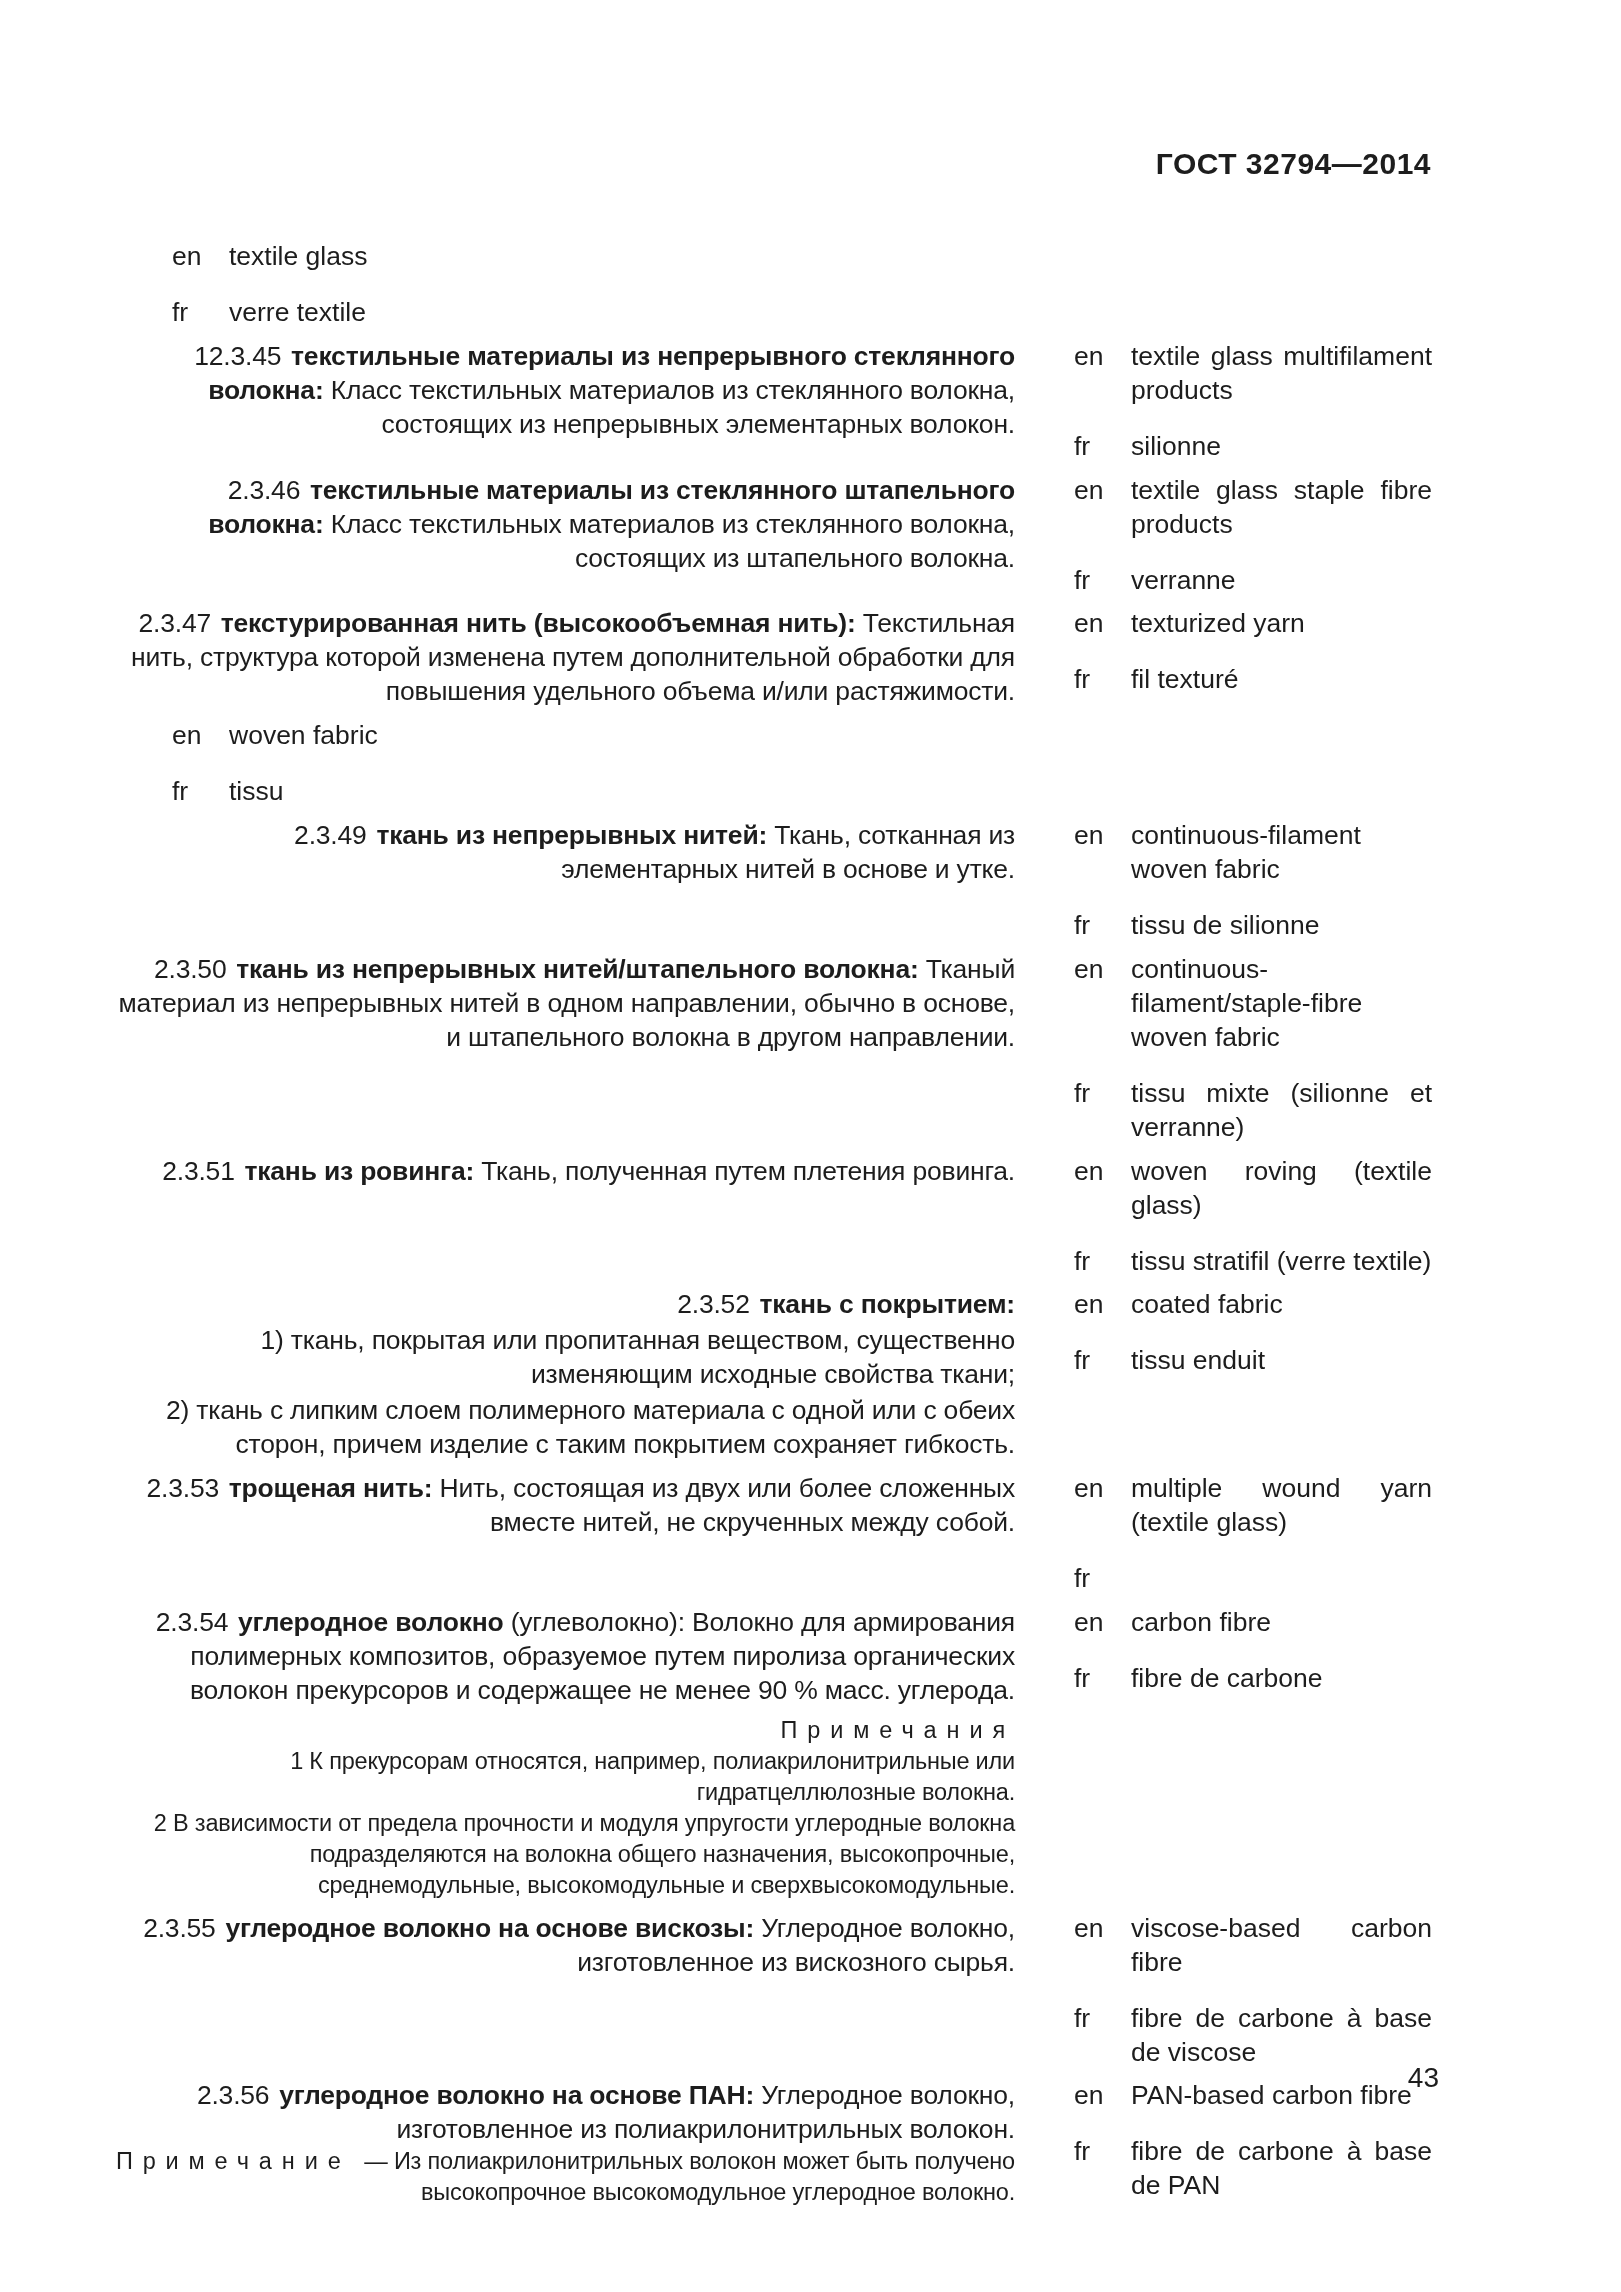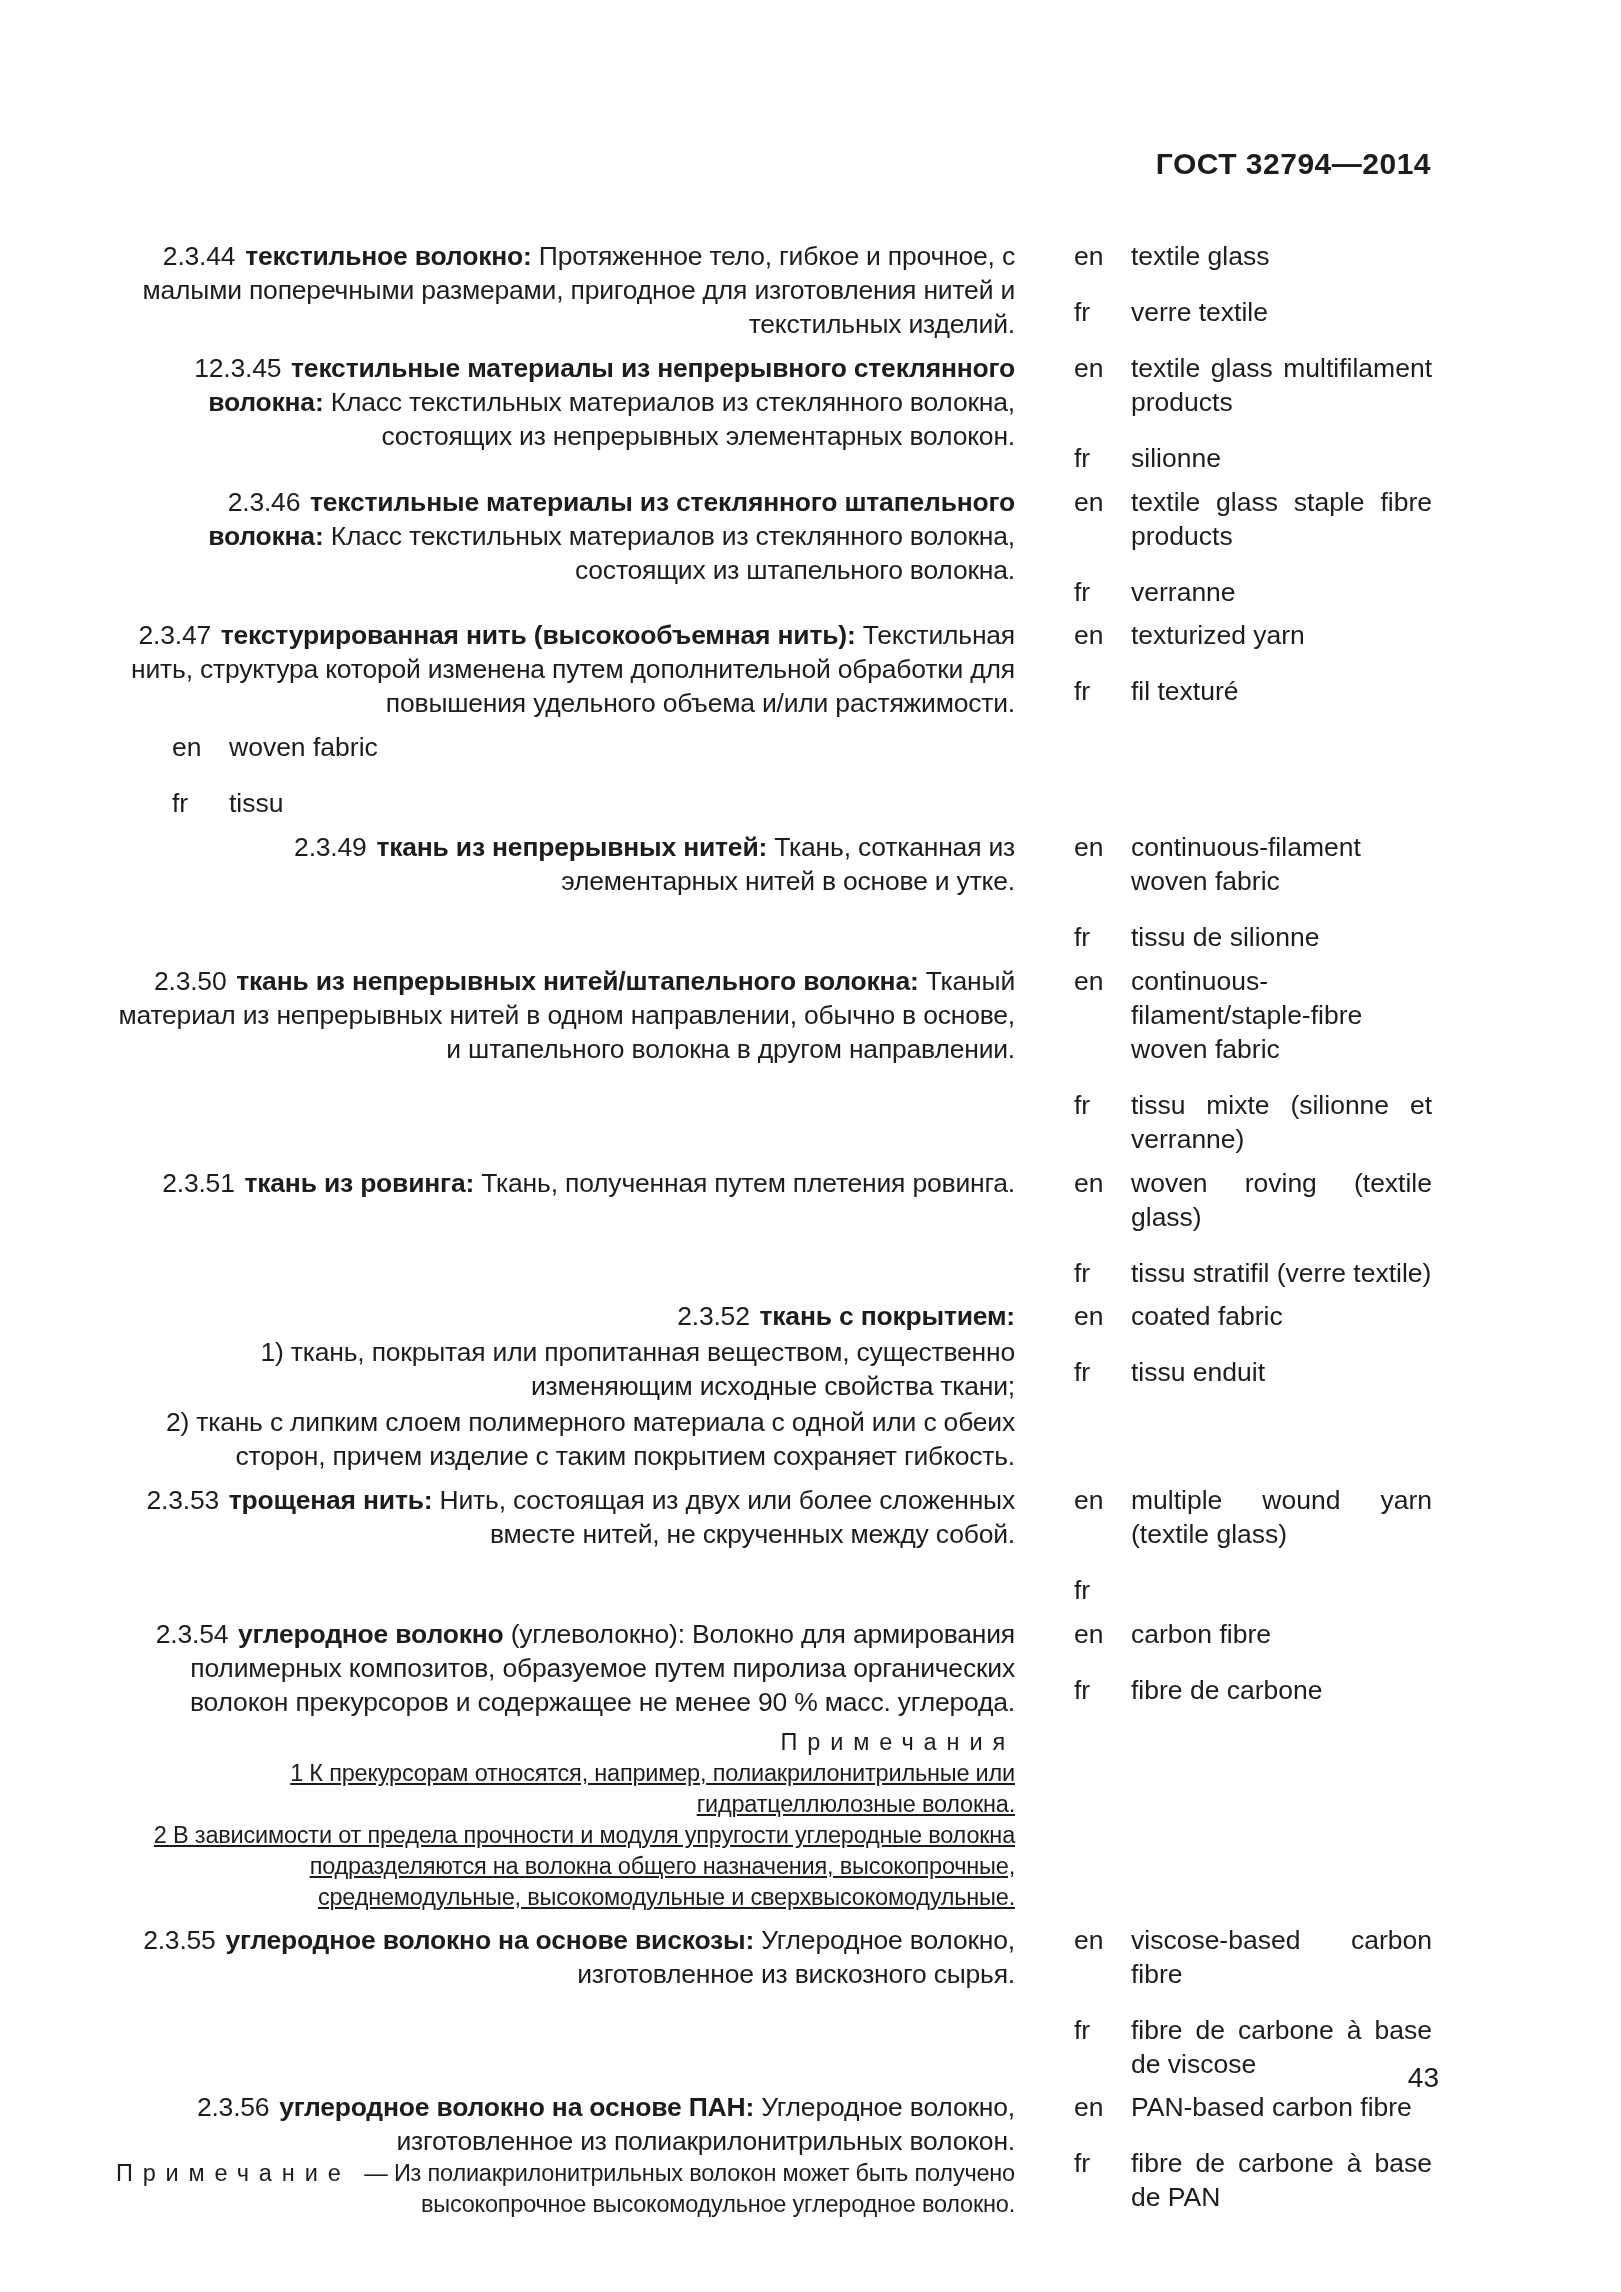--- a/index.html
+++ b/index.html
@@ -65,21 +65,20 @@
     line-height: 31px;
   }
   .notes-heading {
     margin: 0 0 2px 0;
     letter-spacing: 0.42em;
     text-align: left;
   }
   .note {
     margin: 0;
     text-align: justify;
-    text-decoration: underline;
   }
   .single-note {
     margin: 9.8px 0 0 0;
     font-size: 23.5px;
     line-height: 31px;
     text-align: justify;
   }
   .single-note .nh {
     letter-spacing: 0.42em;
     margin-right: 13.7px;
@@ -97,23 +96,20 @@
 </head>
 <body>
 
 <div class="page">
 
   <div class="doc-header">ГОСТ 32794—2014</div>
 
   <div class="content">
 
     <section class="entry">
-      <div class="rus">
-        <p><span class="num">2.3.44</span><b>текстильное волокно:</b> <span>Протяженное тело, гибкое и прочное, с малыми поперечными размерами, пригодное для изготовления нитей и текстильных изделий.</span></p>
-      </div>
       <div class="right">
         <div class="trans">
           <span class="code">en</span>
           <p class="t">textile glass</p>
         </div>
         <div class="trans">
           <span class="code">fr</span>
           <p class="t">verre textile</p>
         </div>
       </div>

